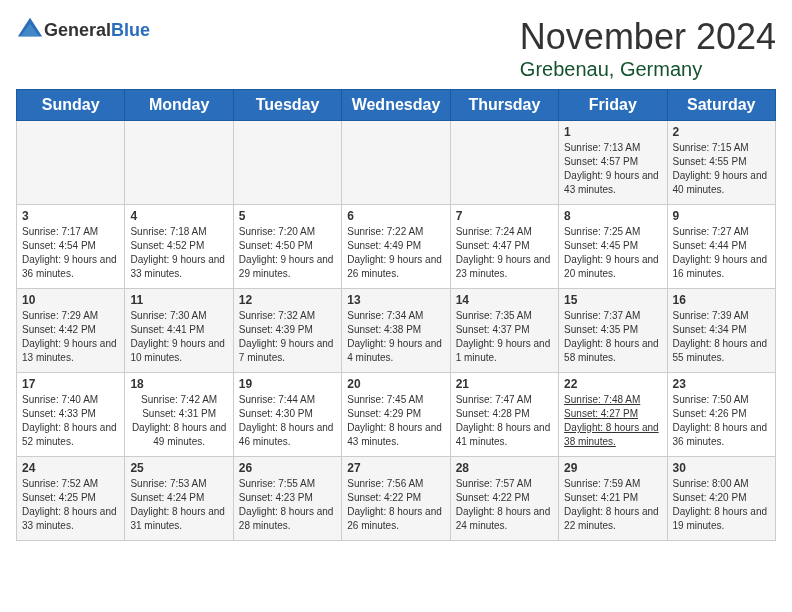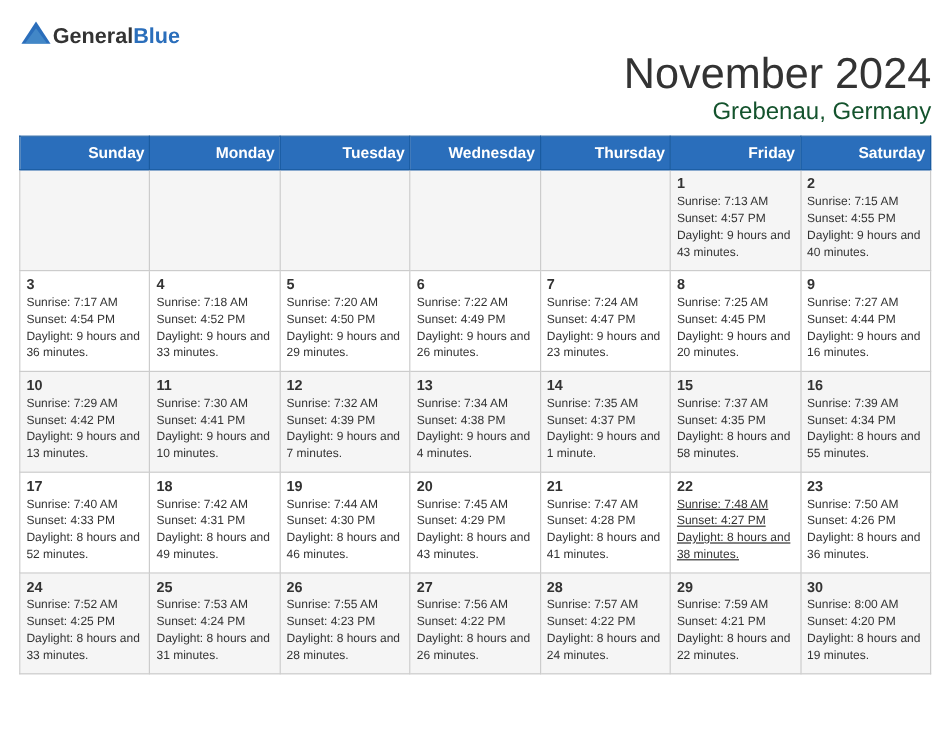--- a/index.html
+++ b/index.html
@@ -19,44 +19,42 @@
     .logo {
       display: flex;
       align-items: center;
       gap: 0;
     }
     .logo-icon {
       width: 28px;
       height: 28px;
     }
     .title-section {
-      text-align: right;
-      margin-top: 24px;
     }
     .month-title {
       font-size: 36px;
       font-weight: normal;
       color: #333;
     }
     .location-title {
       font-size: 20px;
       color: #14532d;
     }
     table {
       width: 100%;
       border-collapse: collapse;
       table-layout: fixed;
     }
     thead tr th {
       background-color: #2a6ebb;
       color: #fff;
-      font-size: 13px;
+      font-size: 16px;
       font-weight: bold;
       padding: 6px 4px;
-      text-align: right;
+      text-align: center;
       border: 1px solid #1a5ba0;
     }
     tbody tr td {
       vertical-align: top;
       border: 1px solid #ccc;
       padding: 4px 5px;
       font-size: 10.5px;
       color: #333;
       height: 84px;
       background: #fff;
@@ -223,21 +221,21 @@
       </tr>
       <tr>
         <td>
           <span class="day-number">17</span>
           <div class="day-info" style="white-space: pre-line;">Sunrise: 7:40 AM
 Sunset: 4:33 PM
 Daylight: 8 hours and 52 minutes.</div>
         </td>
         <td>
           <span class="day-number">18</span>
-          <div class="day-info" style="white-space: pre-line;">Sunrise: 7:42 AM
+          <div class="day-info" style="white-space: pre-line; text-align: center;">Sunrise: 7:42 AM
 Sunset: 4:31 PM
 Daylight: 8 hours and 49 minutes.</div>
         </td>
         <td>
           <span class="day-number">19</span>
           <div class="day-info" style="white-space: pre-line;">Sunrise: 7:44 AM
 Sunset: 4:30 PM
 Daylight: 8 hours and 46 minutes.</div>
         </td>
         <td>

